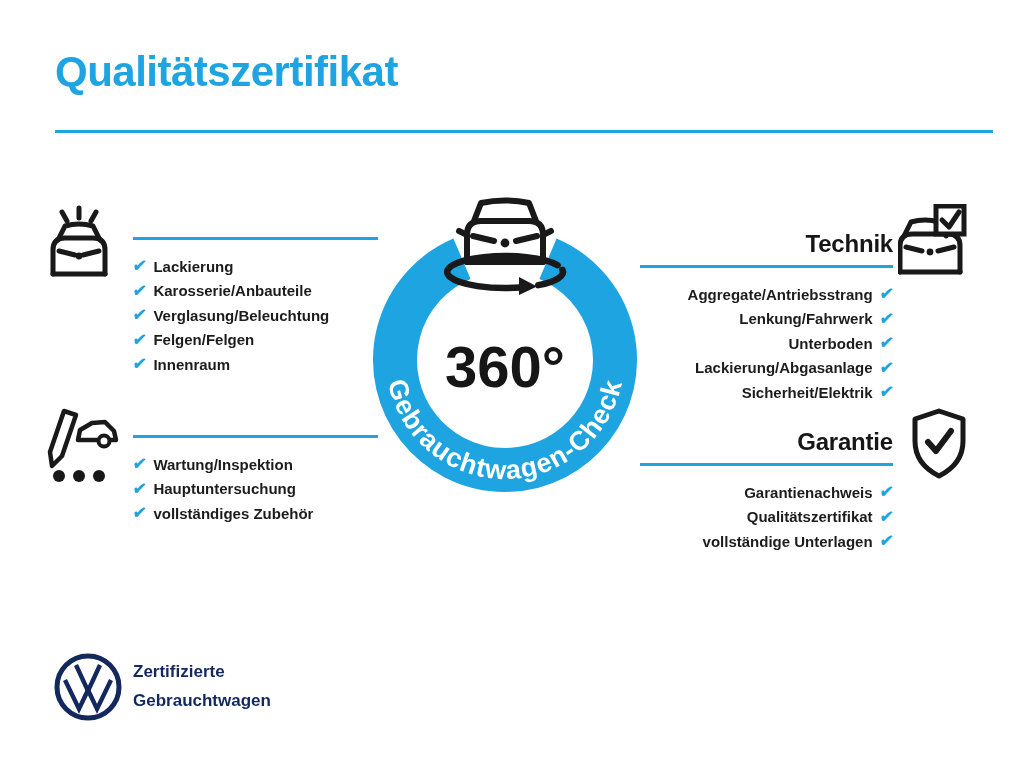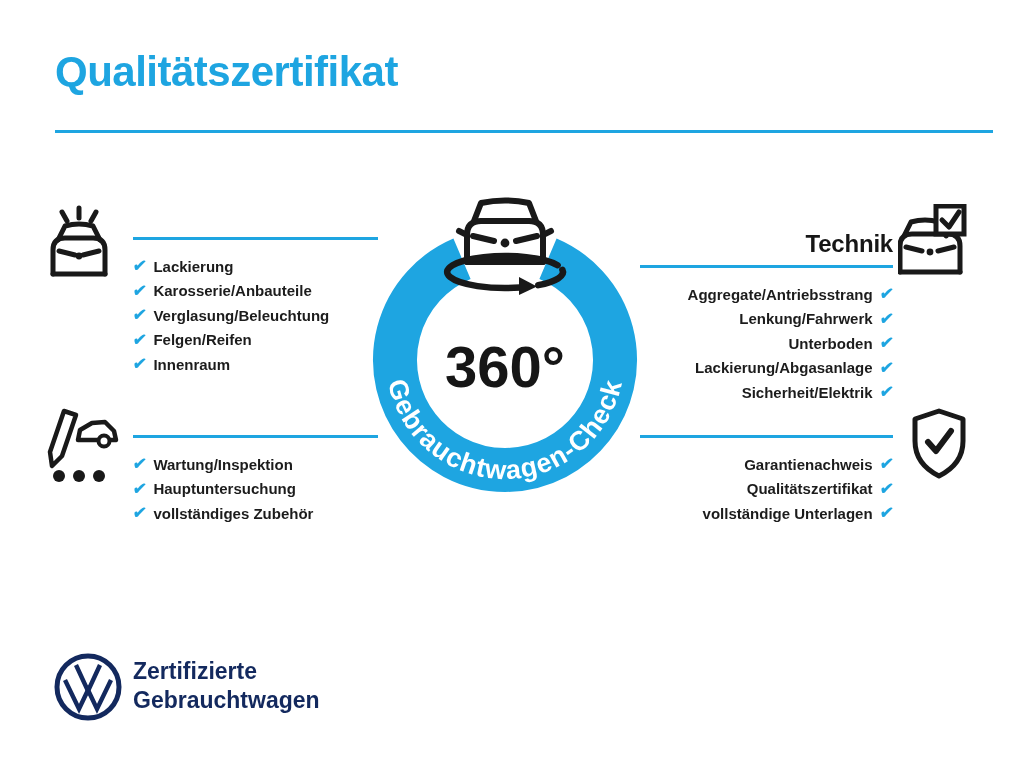--- a/index.html
+++ b/index.html
@@ -43,21 +43,21 @@
   
   #badge{left:355px;top:188px;}
   .ring-arc{stroke:var(--accent,#1EA5E1);}
   .ring-label{fill:#ffffff;font-family:"Liberation Sans",sans-serif;font-size:27px;font-weight:bold;letter-spacing:1px;}
   .degree{fill:#161616;font-family:"Liberation Sans",sans-serif;font-size:58px;font-weight:bold;}
   
   #vw-logo{left:52px;top:651px;}
   .navy-ink{stroke:var(--navy,#13295E);fill:none;}
   .brand-text{
     position:absolute;left:133px;top:657px;
-    font-size:23px;line-height:29px;font-weight:bold;color:var(--navy,#13295E);
+    font-size:17px;line-height:29px;font-weight:bold;color:var(--navy,#13295E);
   }
 </style>
 </head>
 <body>
 
 <div class="stage">
 
   <div class="page-title">Qualitätszertifikat</div>
   <div class="title-rule"></div>
 
@@ -114,21 +114,21 @@
         <div class="row">
           <span class="chk">✔</span>
           <span>Karosserie/Anbauteile</span>
         </div>
         <div class="row">
           <span class="chk">✔</span>
           <span>Verglasung/Beleuchtung</span>
         </div>
         <div class="row">
           <span class="chk">✔</span>
-          <span>Felgen/Reifen</span>
+          <span>Felgen/Felgen</span>
         </div>
         <div class="row">
           <span class="chk">✔</span>
           <span>Innenraum</span>
         </div>
       </div>
   </div>
 
   <div id="sec-technik" class="sec right">
     <div class="hdr">Technik</div>
@@ -169,20 +169,21 @@
           <span>Hauptuntersuchung</span>
         </div>
         <div class="row">
           <span class="chk">✔</span>
           <span>vollständiges Zubehör</span>
         </div>
       </div>
   </div>
 
   <div id="sec-garantie" class="sec right">
+    <div class="hdr">Garantie</div>
     <div class="rule"></div>
     <div>
         <div class="row">
           <span>Garantienachweis</span>
           <span class="chk">✔</span>
         </div>
         <div class="row">
           <span>Qualitätszertifikat</span>
           <span class="chk">✔</span>
         </div>

